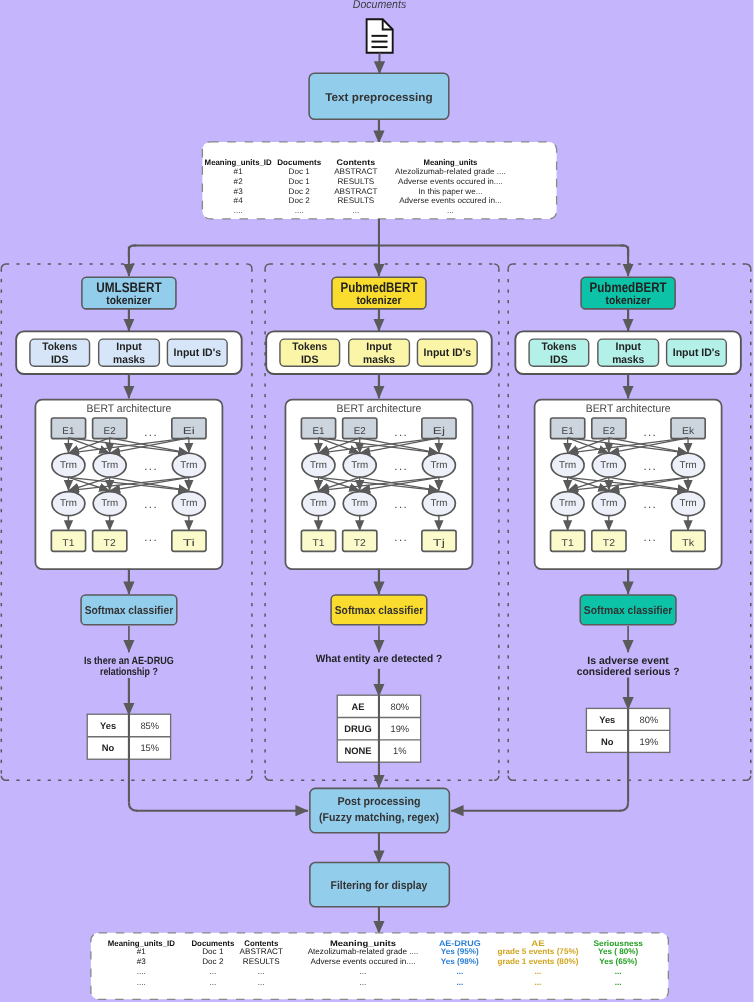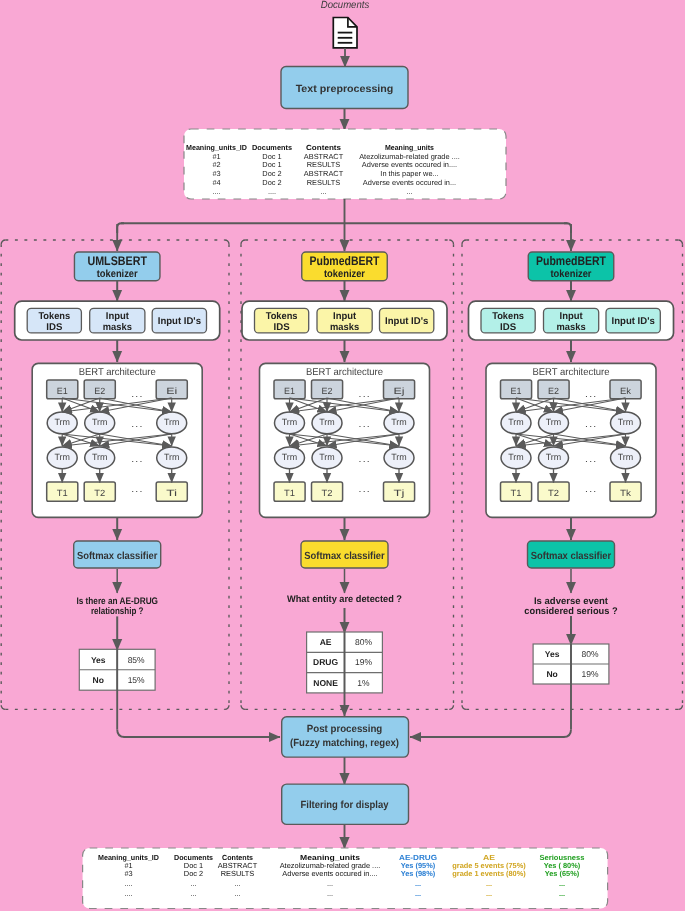--- a/index.html
+++ b/index.html
@@ -1,17 +1,17 @@
 <!DOCTYPE html>
 <html><head>
 <meta charset="utf-8">
 <style>
   html,body{margin:0;padding:0;background:#fff;}
   body{width:685px;height:911px;font-family:"Liberation Sans",sans-serif;overflow:hidden;-webkit-font-smoothing:antialiased;text-rendering:geometricPrecision;}
-  #stage{position:relative;width:685px;height:911px;background:#f9a8d4;}
+  #stage{position:relative;width:685px;height:911px;background:#c4b5fd;}
   svg#canvas{position:absolute;left:0;top:0;display:block;}
   text{font-family:"Liberation Sans",sans-serif;}
   .ttl{font-style:italic;font-size:10.4px;fill:#3d3d3d;}
   .bxlbl{font-size:10.4px;font-weight:bold;fill:#333;}
   .tokname{font-size:12.5px;font-weight:bold;fill:#222;}
   .toksub{font-size:10.5px;font-weight:bold;fill:#222;}
   .inlbl{font-size:9.8px;font-weight:bold;fill:#222;}
   .bertttl{font-size:10px;fill:#444;}
   .nodelbl{font-size:9px;fill:#444;}
   .dots{font-size:10.5px;fill:#3f3f3f;letter-spacing:1.2px;}

